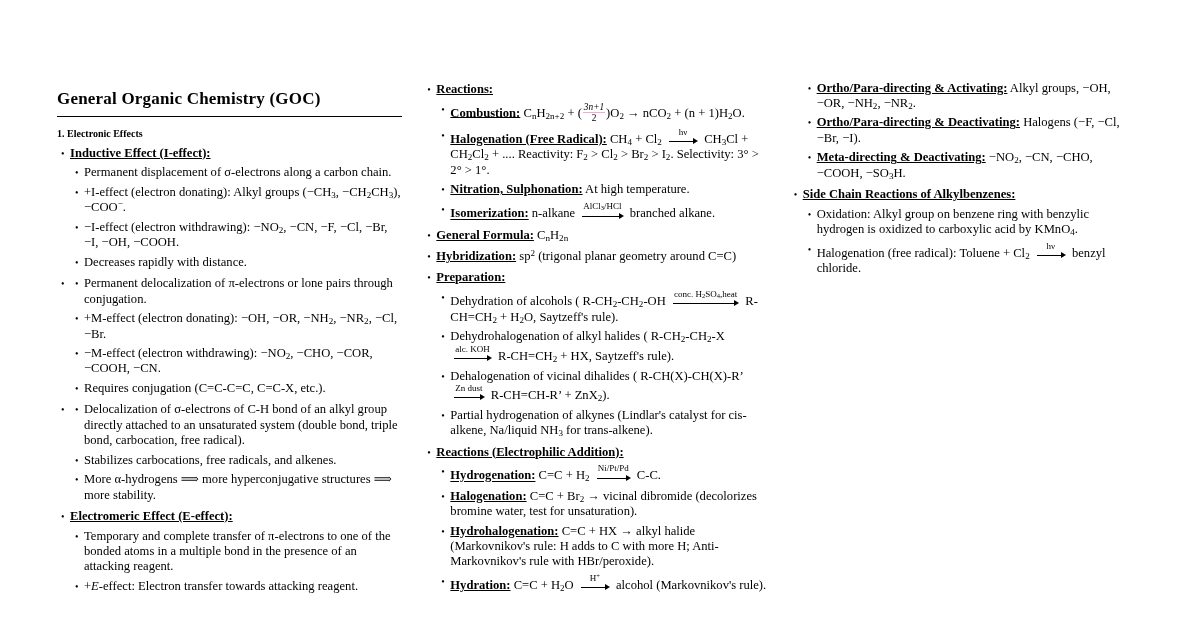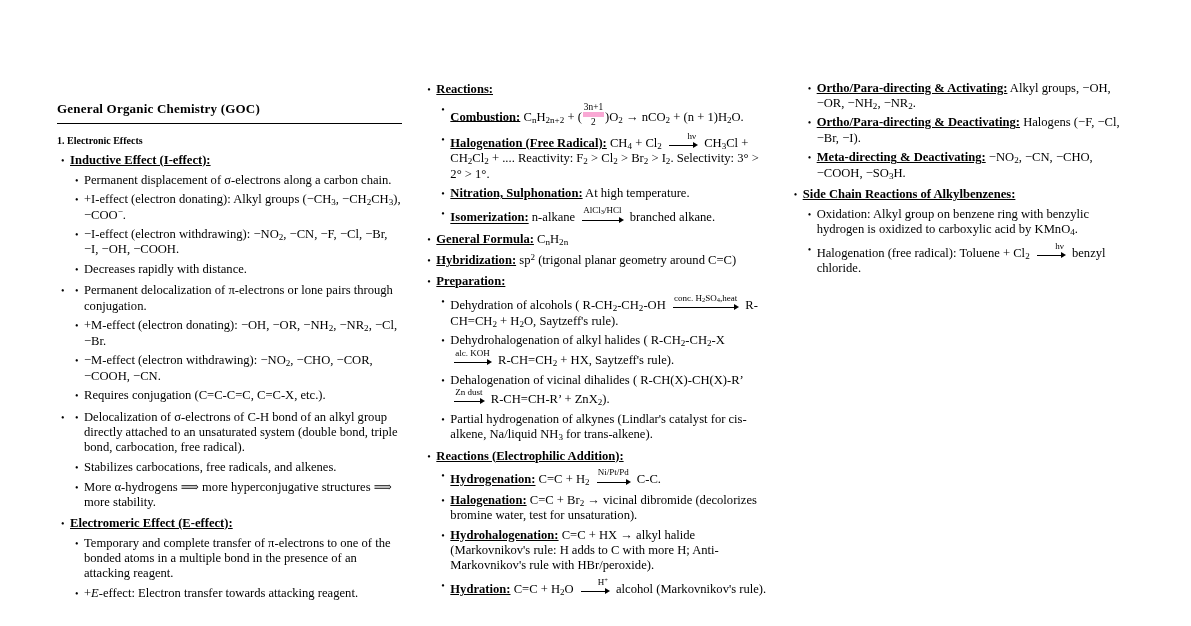--- a/index.html
+++ b/index.html
@@ -18,23 +18,23 @@
   }
   .columns {
     display: flex;
     gap: 21px;
     padding: 76px 56px 0 57px;
     align-items: flex-start;
   }
   .col { flex: 1; min-width: 0; }
 
   .doc-title {
-    font-size: 13px;
+    font-size: 17px;
     font-weight: bold;
-    margin-top: 25px;
+    margin-top: 13px;
     letter-spacing: 0.2px;
   }
   .title-rule {
     border-top: 1.6px solid #000;
     margin: 6px 0 11px 0;
   }
   .heading {
     font-weight: bold;
     font-size: 10px;
     margin: 10px 0 4px 0;
@@ -51,21 +51,21 @@
   .item.l2 > .bullet { left: 18px; }
 
   b { font-weight: bold; text-decoration: underline; }
   i { font-style: italic; }
   sub { font-size: 0.72em; line-height: 0; vertical-align: -0.22em; }
   sup { font-size: 0.72em; line-height: 0; vertical-align: 0.45em; }
 
   
   .rxn {
     display: inline-block;
-    text-align: right;
+    text-align: center;
     margin: 0 3px;
     white-space: nowrap;
   }
   .rxn .lbl {
     display: block;
     font-size: 9px;
     line-height: 1.05;
     padding: 0 2px;
   }
   .rxn .arr {
@@ -94,21 +94,21 @@
 
   
   .frac {
     display: inline-block;
     text-align: center;
     vertical-align: -0.5em;
     font-size: 0.74em;
     line-height: 1.1;
     margin: 0 1px;
   }
-  .frac .num { display: block; border-bottom: 5px solid #f9a8d4; padding: 0 1px; }
+  .frac .num { display: block; border-bottom: 1px solid #f9a8d4; padding: 0 1px; font-style: italic; }
   .frac .den { display: block; }
 </style>
 </head>
 <body>
 
 <div class="columns">
   <div class="col">
       <div class="doc-title">General Organic Chemistry (GOC)</div>
       <div class="title-rule"></div>
       <div class="heading">1. Electronic Effects</div>

